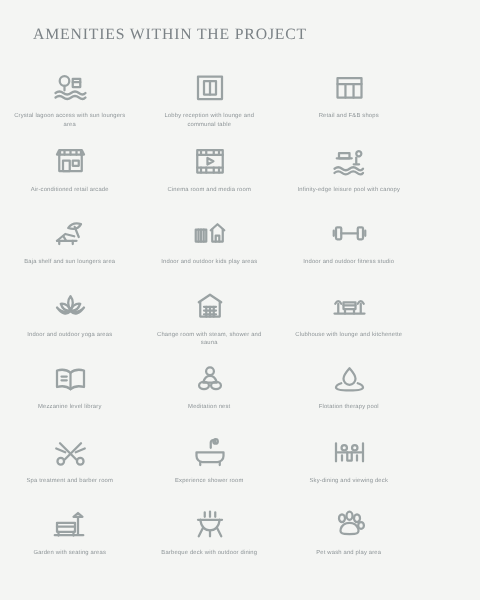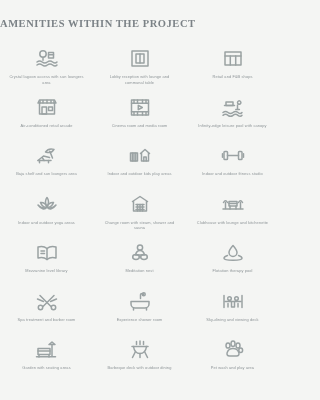--- a/index.html
+++ b/index.html
@@ -17,28 +17,28 @@
   #page {
     width: 279px;
     height: 400px;
     box-sizing: border-box;
     padding: 0;
     background: #f4f5f3;
     position: relative;
   }
   #page-title {
     position: absolute;
-    left: 0;
+    left: 22px;
     top: 18px;
     font-family: "Liberation Serif", serif;
     font-size: 10.5px;
     letter-spacing: 0.55px;
     color: #7b8286;
     white-space: nowrap;
-    font-weight: 700;
+    font-weight: 400;
   }
   #grid {
     position: absolute;
     left: 0;
     top: 44px;
     width: 279px;
     display: grid;
     grid-template-columns: repeat(3, 1fr);
     grid-auto-rows: 48.5px;
     column-gap: 0px;

